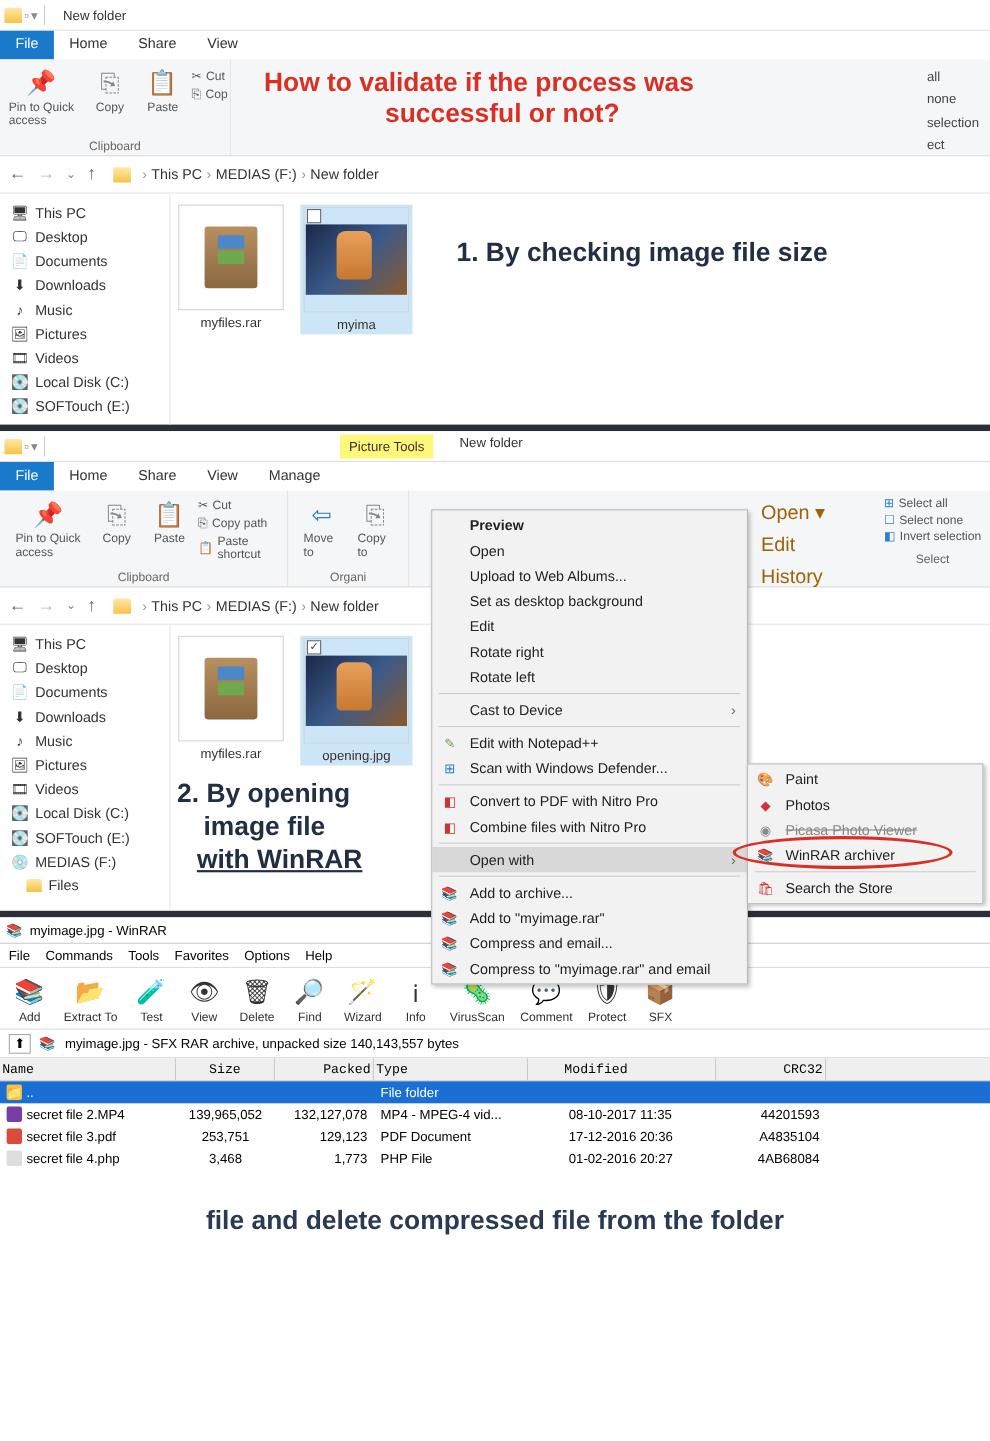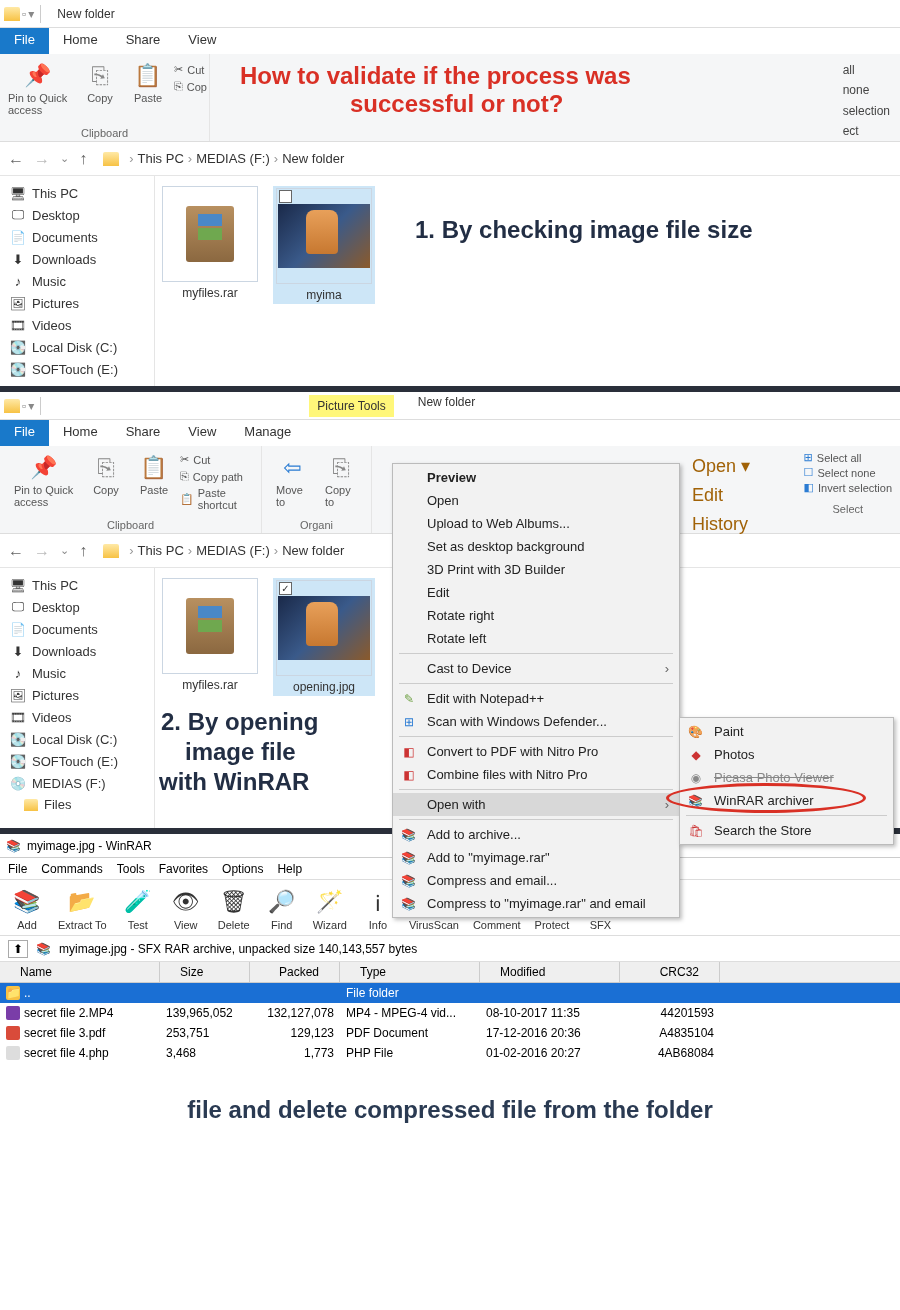--- a/index.html
+++ b/index.html
@@ -79,26 +79,26 @@
 .submenu .mi { padding: 4px 30px 4px 34px; }
 
 
 .winrar-title { height: 24px; background: #fff; display: flex; align-items: center; gap: 6px; padding: 0 6px; font-size: 12px; border-bottom: 1px solid #ccc; }
 .winrar-menu { height: 22px; display: flex; gap: 14px; padding: 0 8px; font-size: 12px; align-items: center; border-bottom: 1px solid #ddd; }
 .winrar-toolbar { height: 56px; display: flex; gap: 14px; padding: 4px 10px; border-bottom: 1px solid #ddd; align-items: center; }
 .wr-btn { display: flex; flex-direction: column; align-items: center; font-size: 11px; color: #333; }
 .wr-btn .wr-icon { width: 34px; height: 34px; display: flex; align-items: center; justify-content: center; font-size: 22px; }
 .winrar-path { height: 26px; display: flex; align-items: center; gap: 8px; padding: 0 8px; font-size: 12px; border-bottom: 1px solid #ddd; }
 .winrar-headers { display: flex; font-size: 12px; background: #efefef; border-bottom: 1px solid #ccc; }
-.winrar-headers div { padding: 3px 20px; border-right: 1px solid #ccc; }
+.winrar-headers div { padding: 3px 2px; border-right: 1px solid #ccc; font-family: Liberation Mono, monospace; }
 .col-name { width: 160px; }
-.col-size { width: 90px; text-align: left; }
+.col-size { width: 90px; text-align: center; }
 .col-packed { width: 90px; text-align: right; }
 .col-type { width: 140px; }
-.col-mod { width: 140px; }
+.col-mod { width: 140px; margin-left: 31px; }
 .col-crc { width: 100px; text-align: right; }
 .winrar-row { display: flex; font-size: 12px; padding: 2px 0; }
 .winrar-row div { padding: 1px 6px; }
 .winrar-row.folder { background: #1a6fd4; color: #fff; }
 .winrar-row .fname { display: flex; align-items: center; gap: 4px; }
 .fi { width: 14px; height: 14px; display: inline-block; border-radius: 2px; }
 
 
 .conclusion { padding: 30px 60px 80px; font-size: 24px; font-weight: bold; color: #2a3a52; text-align: center; line-height: 1.4; }
 
@@ -404,29 +404,28 @@
     <div class="file-tile selected">
       <div class="checkbox">✓</div>
       <div class="thumb">
           <div class="game-thumb"></div>
         </div>
       <span>opening.jpg</span>
     </div>
 
     <div class="annot" style="left:6px; top:140px;">2. By opening</div>
     <div class="annot" style="left:30px; top:170px;">image file</div>
-    <div class="annot" style="left:4px; top:200px;">with WinRAR</div>
+    <div class="annot" style="left:24px; top:200px;text-decoration:underline;">with WinRAR</div>
   </div>
 
   <div class="ctxmenu" style="left:392px; top:-148px; width:288px;margin-top:43px;">
     <div class="mi bold">Preview</div>
     <div class="mi">Open</div>
     <div class="mi">Upload to Web Albums...</div>
     <div class="mi">Set as desktop background</div>
-    <div class="mi">3D Print with 3D Builder</div>
     <div class="mi">Edit</div>
     <div class="mi">Rotate right</div>
     <div class="mi">Rotate left</div>
     <div class="divider"></div>
     <div class="mi">
         <span>Cast to Device</span>
         <span class="arrow">›</span>
       </div>
     <div class="divider"></div>
     <div class="mi">

